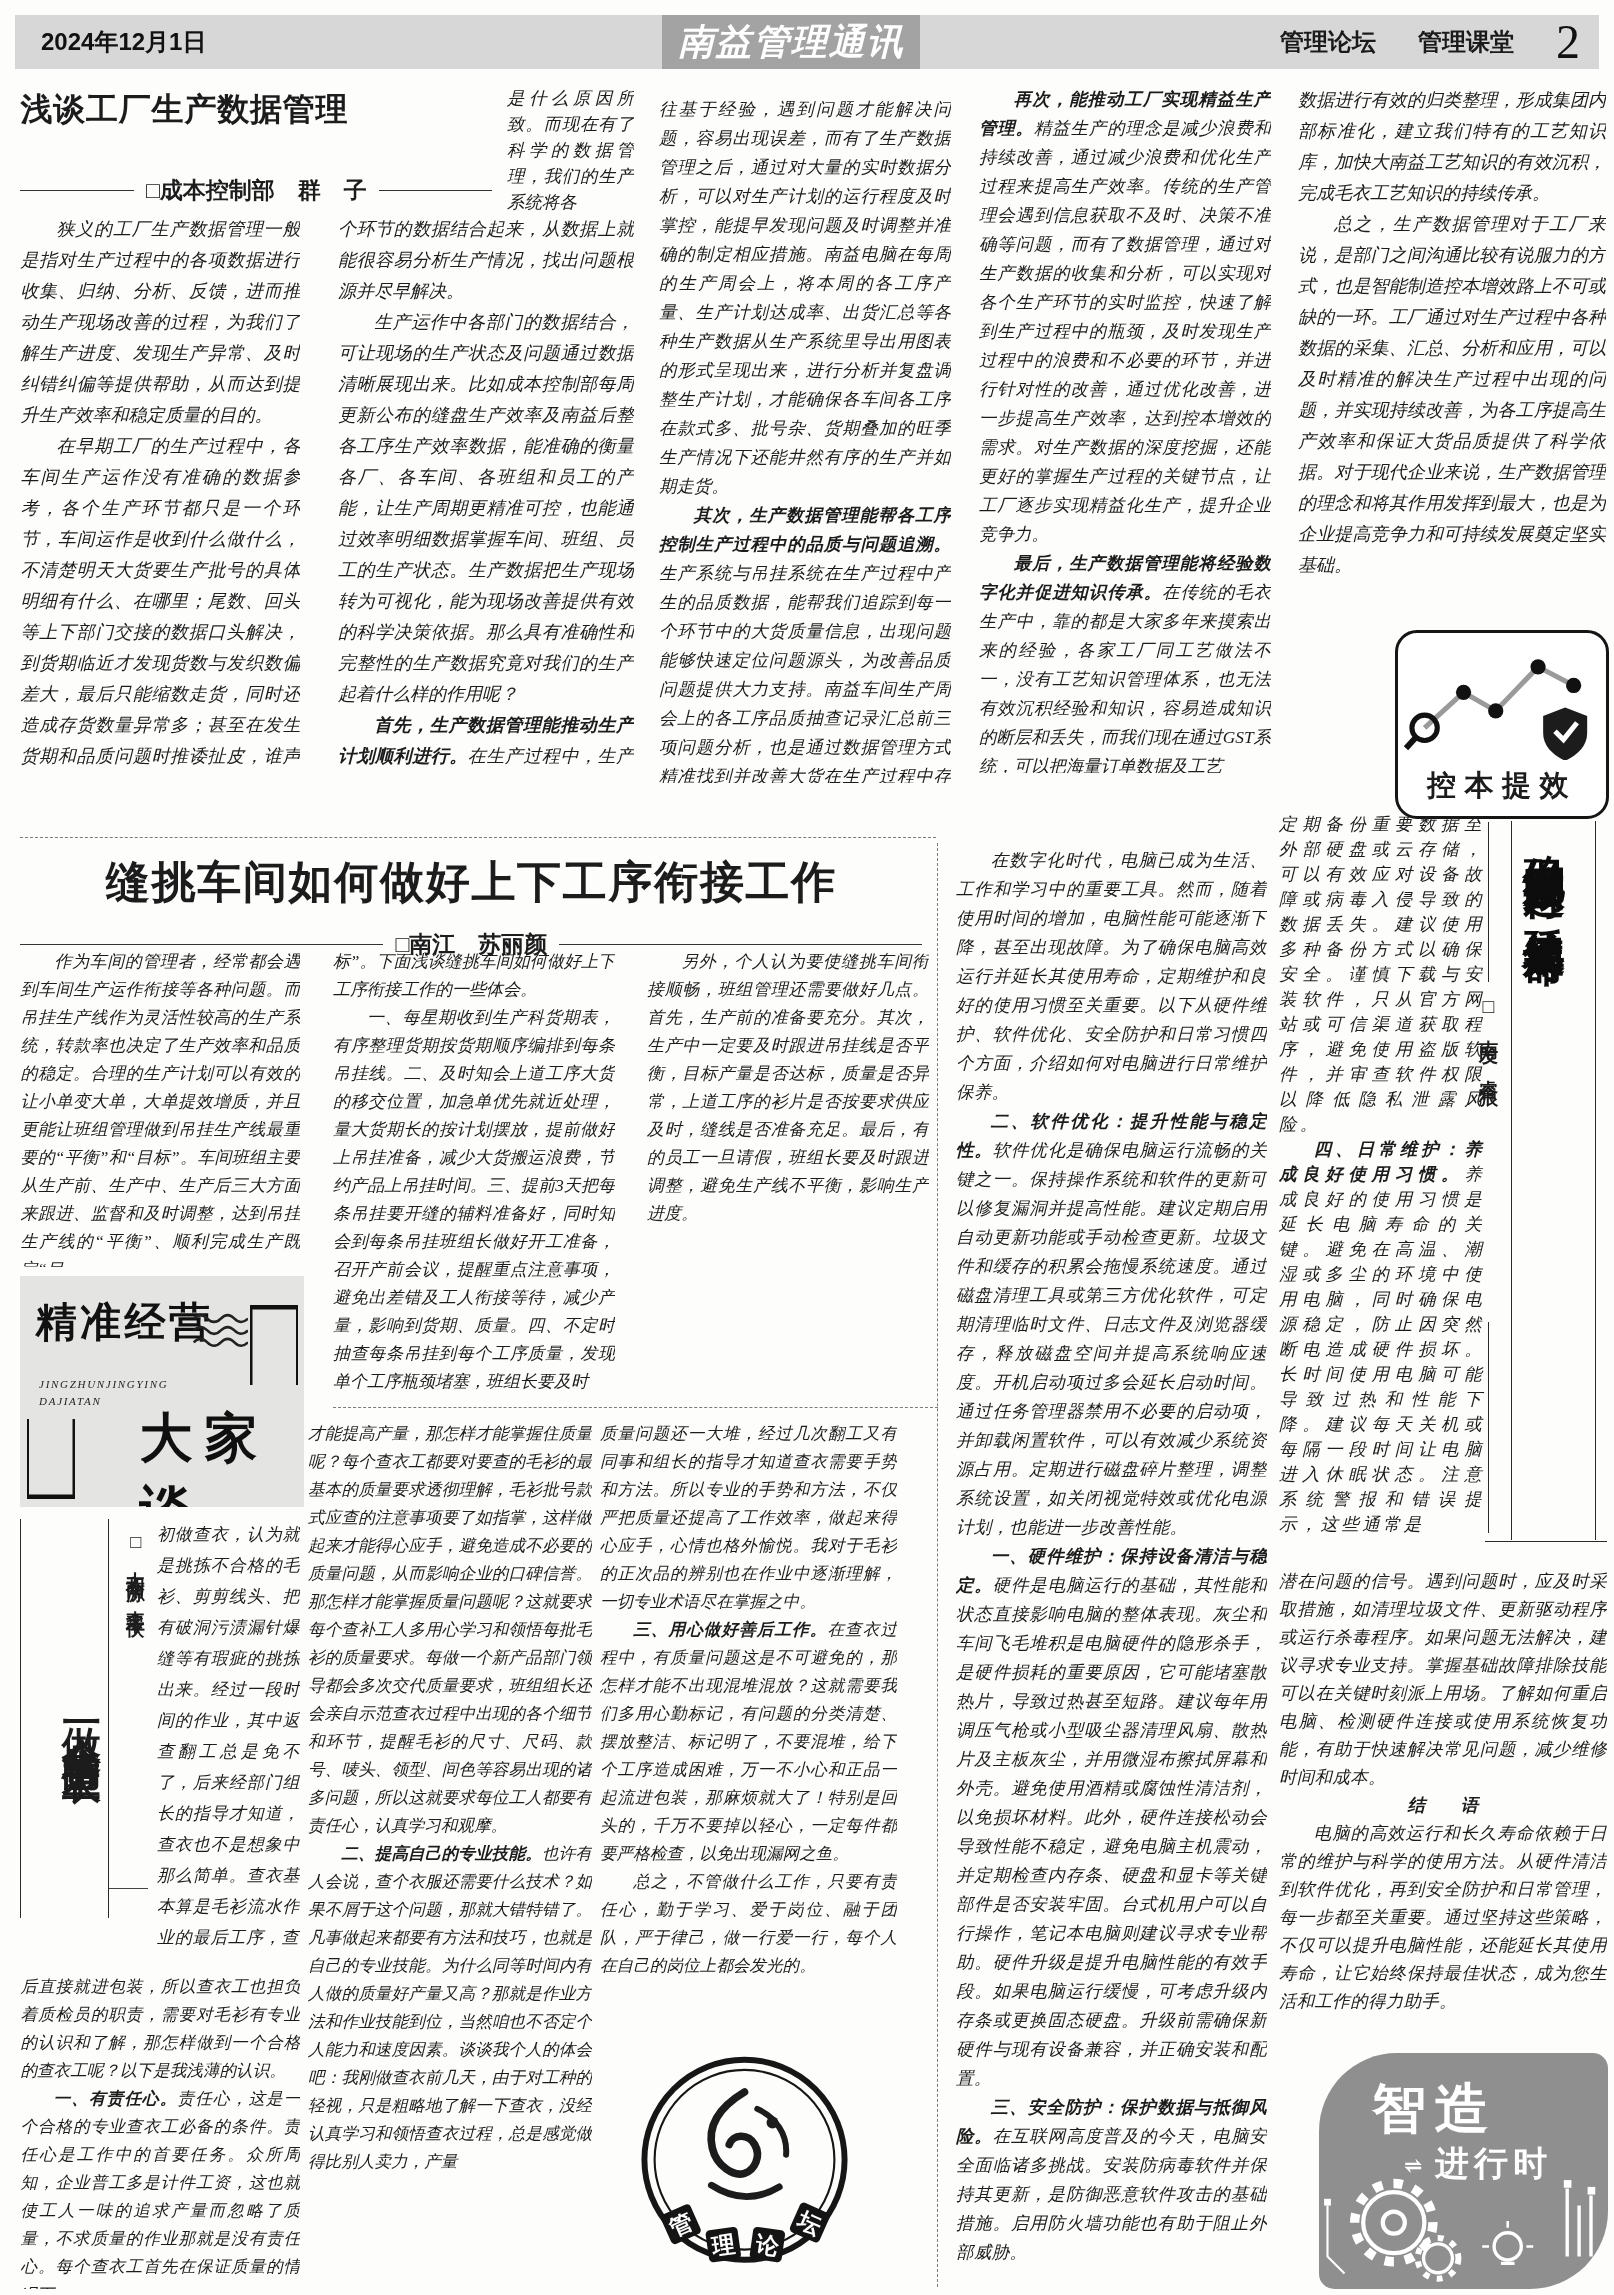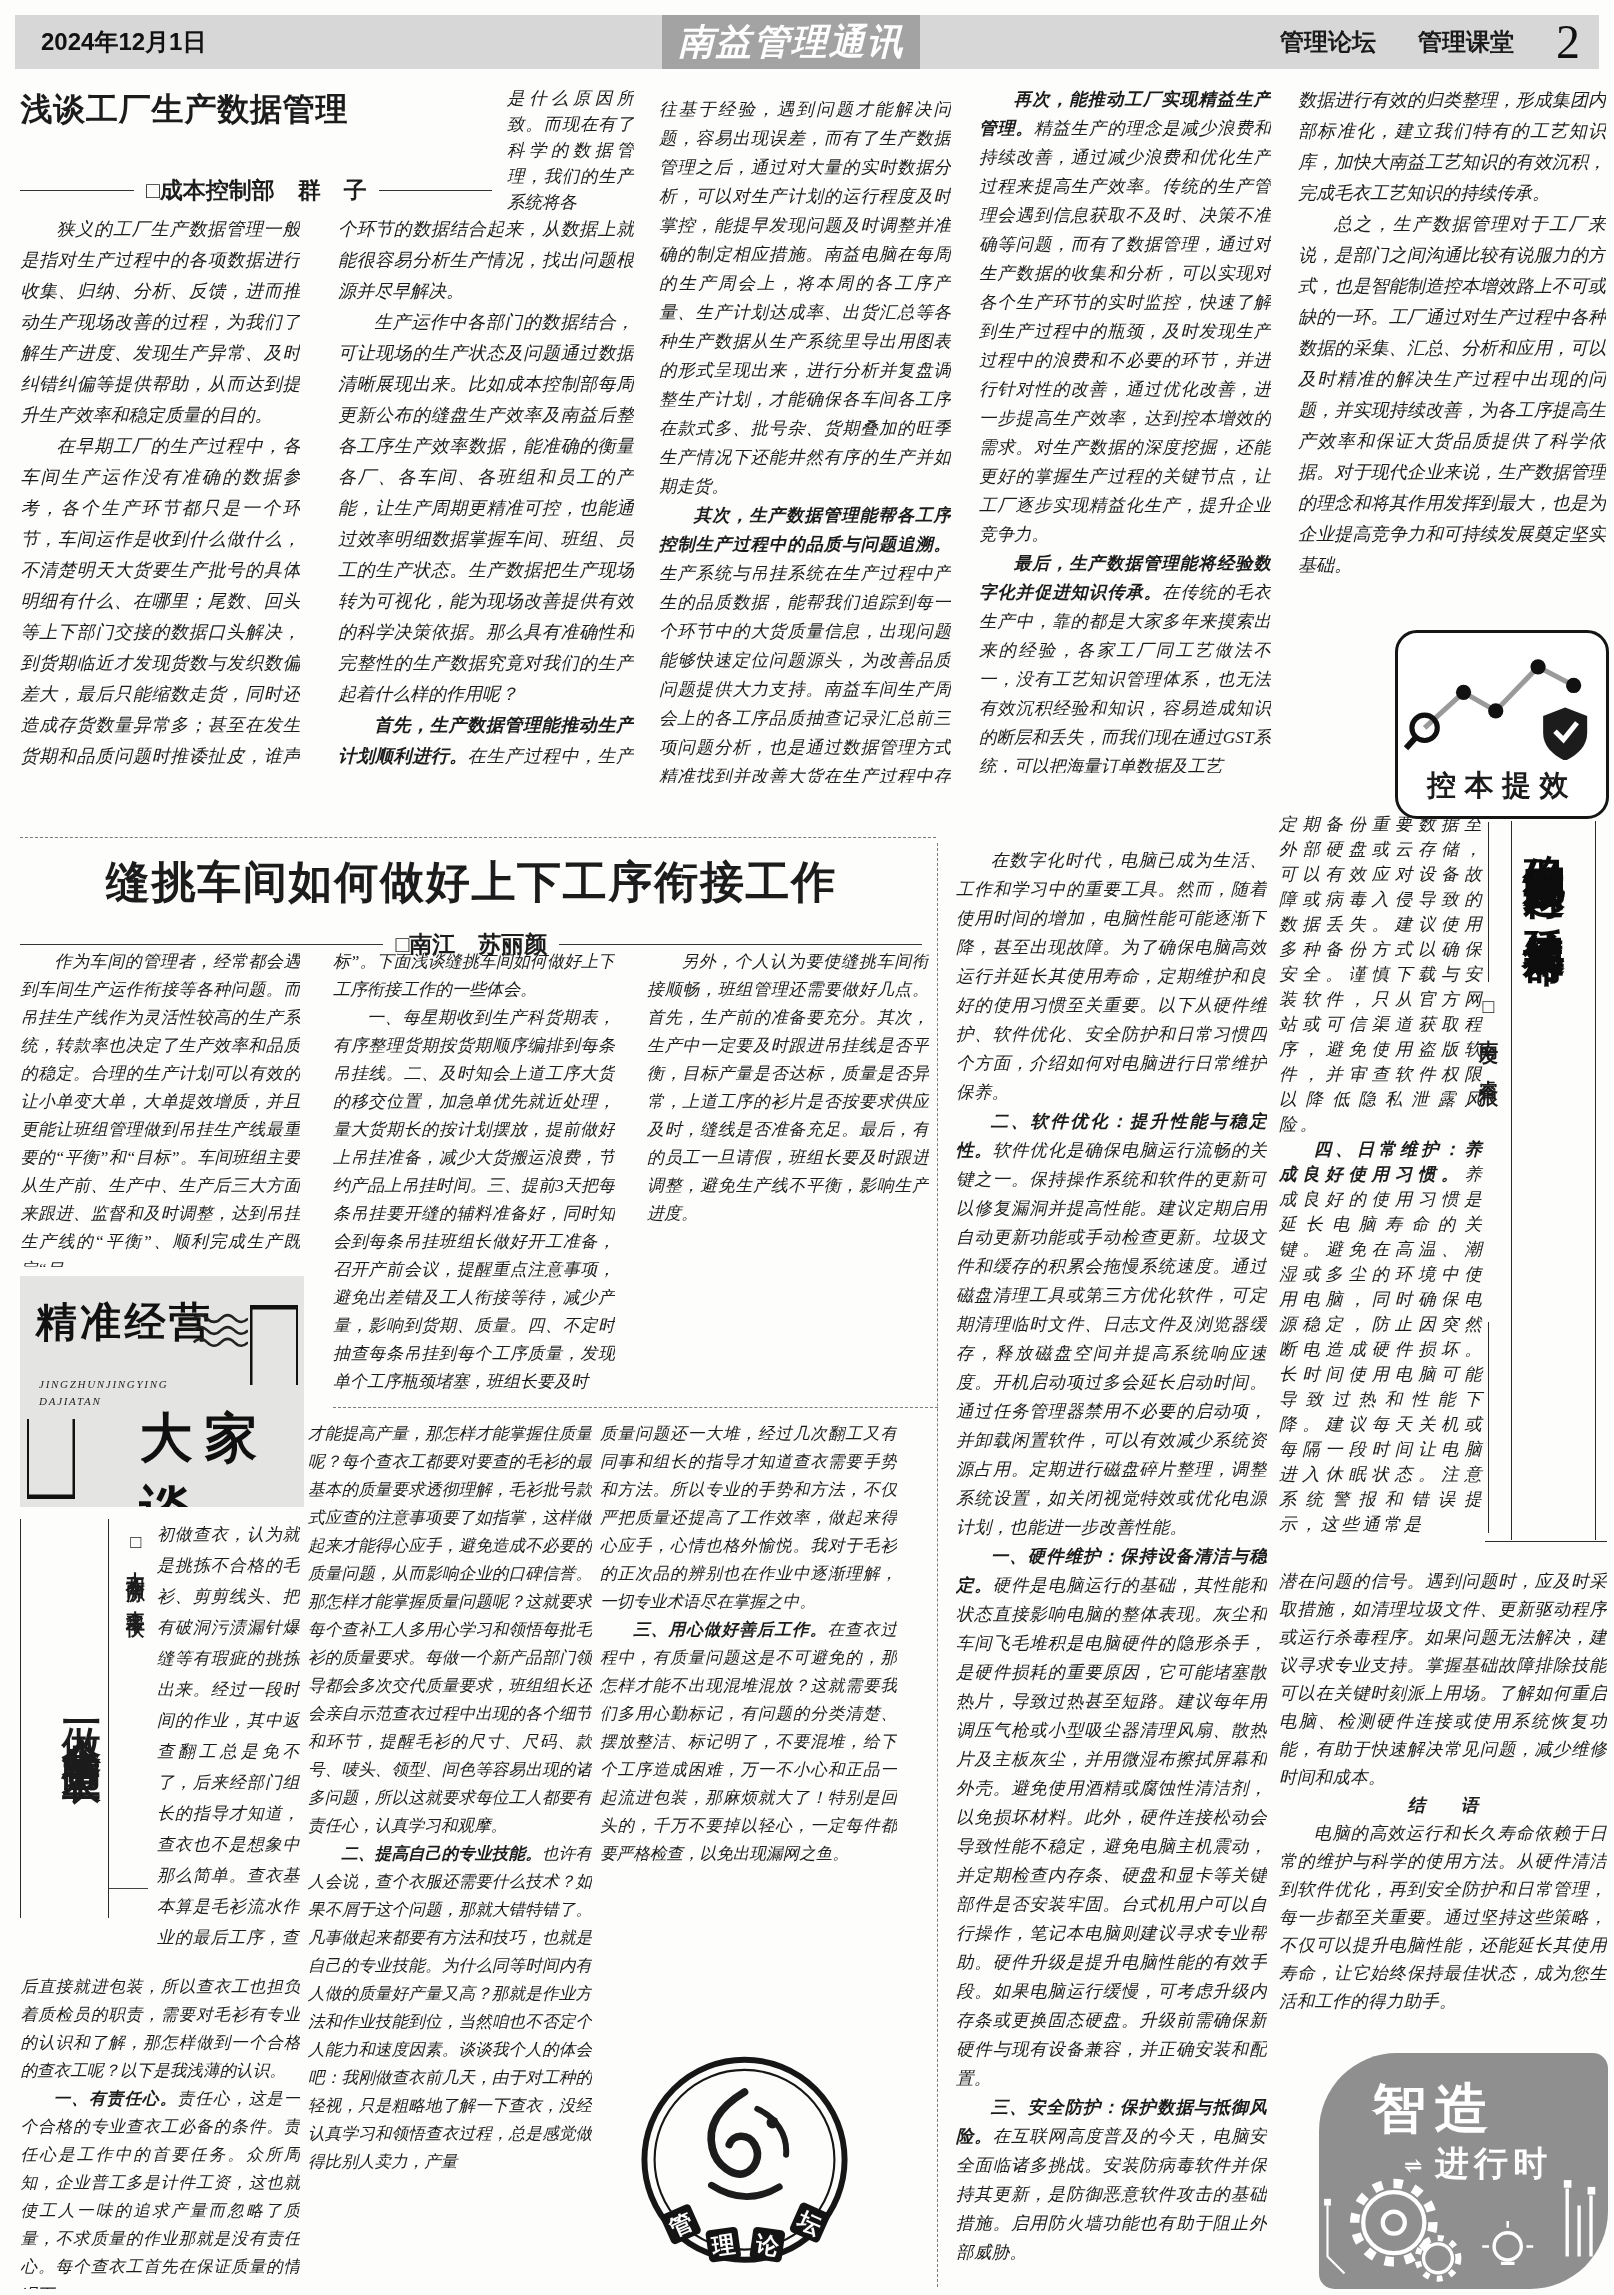--- a/index.html
+++ b/index.html
@@ -197,20 +197,21 @@
       <p class="cont">后直接就进包装，所以查衣工也担负着质检员的职责，需要对毛衫有专业的认识和了解，那怎样做到一个合格的查衣工呢？以下是我浅薄的认识。</p>
       <p><span class="lead">一、有责任心。</span>责任心，这是一个合格的专业查衣工必备的条件。责任心是工作中的首要任务。众所周知，企业普工多是计件工资，这也就使工人一味的追求产量而忽略了质量，不求质量的作业那就是没有责任心。每个查衣工首先在保证质量的情况下</p>
     </div>
   <div class="abs coltext ck" style="left:308px;top:1420px;width:284px;height:867px;">
       <p class="cont">才能提高产量，那怎样才能掌握住质量呢？每个查衣工都要对要查的毛衫的最基本的质量要求透彻理解，毛衫批号款式应查的注意事项要了如指掌，这样做起来才能得心应手，避免造成不必要的质量问题，从而影响企业的口碑信誉。那怎样才能掌握质量问题呢？这就要求每个查补工人多用心学习和领悟每批毛衫的质量要求。每做一个新产品部门领导都会多次交代质量要求，班组组长还会亲自示范查衣过程中出现的各个细节和环节，提醒毛衫的尺寸、尺码、款号、唛头、领型、间色等容易出现的诸多问题，所以这就要求每位工人都要有责任心，认真学习和观摩。</p>
       <p><span class="lead">二、提高自己的专业技能。</span>也许有人会说，查个衣服还需要什么技术？如果不屑于这个问题，那就大错特错了。凡事做起来都要有方法和技巧，也就是自己的专业技能。为什么同等时间内有人做的质量好产量又高？那就是作业方法和作业技能到位，当然咱也不否定个人能力和速度因素。谈谈我个人的体会吧：我刚做查衣前几天，由于对工种的轻视，只是粗略地了解一下查衣，没经认真学习和领悟查衣过程，总是感觉做得比别人卖力，产量</p>
     </div>
   <div class="abs coltext ck" style="left:600px;top:1420px;width:297px;height:617px;">
       <p class="cont">质量问题还一大堆，经过几次翻工又有同事和组长的指导才知道查衣需要手势和方法。所以专业的手势和方法，不仅严把质量还提高了工作效率，做起来得心应手，心情也格外愉悦。我对于毛衫的正次品的辨别也在作业中逐渐理解，一切专业术语尽在掌握之中。</p>
       <p><span class="lead">三、用心做好善后工作。</span>在查衣过程中，有质量问题这是不可避免的，那怎样才能不出现混堆混放？这就需要我们多用心勤标记，有问题的分类清楚、摆放整洁、标记明了，不要混堆，给下个工序造成困难，万一不小心和正品一起流进包装，那麻烦就大了！特别是回头的，千万不要掉以轻心，一定每件都要严格检查，以免出现漏网之鱼。</p>
+      <p>总之，不管做什么工作，只要有责任心，勤于学习、爱于岗位、融于团队，严于律己，做一行爱一行，每个人在自己的岗位上都会发光的。</p>
     </div>
 
   <div class="abs stamp">
     <svg width="229" height="246" viewBox="0 0 270 290">
       <circle cx="135" cy="140" r="118" fill="none" stroke="#161616" stroke-width="7"></circle>
       <circle cx="135" cy="140" r="106" fill="none" stroke="#161616" stroke-width="2.5"></circle>
       <path d="M135,60 c-30,18 -44,40 -38,66 c5,22 26,34 38,30 c12,-4 20,-20 12,-34 c-8,-14 -26,-12 -30,0" fill="none" stroke="#1c1c1c" stroke-width="9" stroke-linecap="round"></path>
       <path d="M150,80 c22,10 36,30 34,54" fill="none" stroke="#1c1c1c" stroke-width="7" stroke-linecap="round"></path>
       <circle cx="168" cy="96" r="7" fill="#1c1c1c"></circle>
       <path d="M96,170 q40,26 80,2" fill="none" stroke="#1c1c1c" stroke-width="8" stroke-linecap="round"></path>

